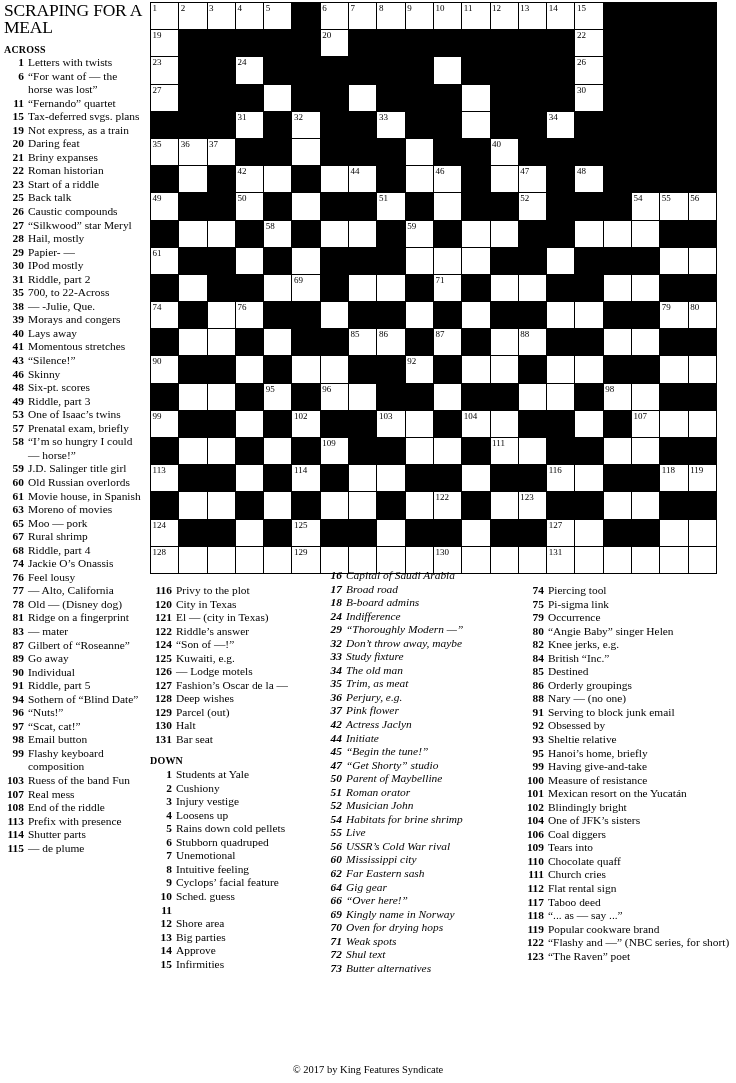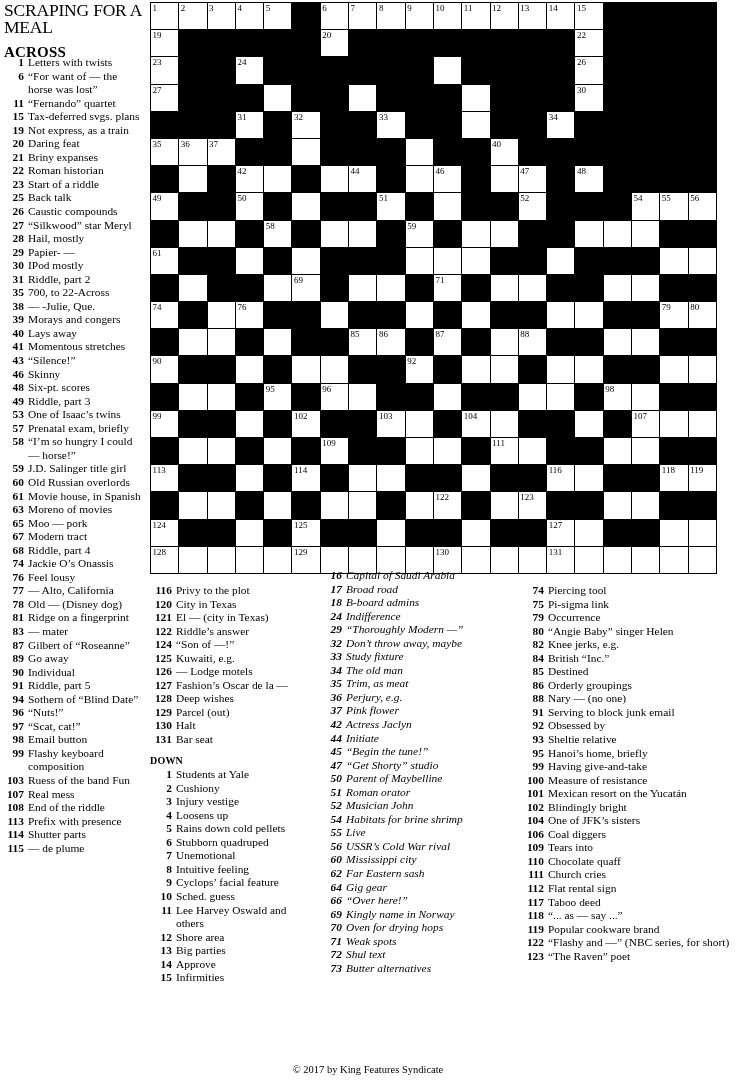--- a/index.html
+++ b/index.html
@@ -1,21 +1,21 @@
 <!DOCTYPE html>
 <html><head>
 <meta charset="utf-8">
 <style>
   html,body{margin:0;padding:0;background:#ffffff;}
   body{width:736px;height:1083px;font-family:"Liberation Serif",serif;color:#000;position:relative;overflow:hidden;}
   .page{position:relative;width:736px;height:1083px;}
 
   
   .title{position:absolute;left:4px;top:2px;width:140px;font-family:"Liberation Serif",serif;font-weight:normal;font-size:17.5px;line-height:17px;letter-spacing:-0.2px;}
-  .across-head{position:absolute;left:4px;top:44px;font-weight:bold;font-size:15px;letter-spacing:0.2px;}
+  .across-head{position:absolute;left:4px;top:44px;font-weight:bold;font-size:10px;letter-spacing:0.2px;}
 
   
   .cluecol{position:absolute;font-size:11.4px;line-height:13.55px;}
   .clue{display:flex;margin-bottom:0px;}
   .clue .num{font-weight:bold;text-align:right;flex:0 0 auto;padding-right:4px;}
   .clue .txt{flex:1 1 auto;}
   .sechead{font-weight:bold;font-size:10px;margin:7px 0 1px 0;letter-spacing:0.2px;}
 
   #col1{left:4px;top:56px;width:140px;}
   #col1 .num{width:20px;}
@@ -800,21 +800,21 @@
       <div class="clue">
         <span class="num">63</span>
         <span class="txt">Moreno of movies</span>
       </div>
       <div class="clue">
         <span class="num">65</span>
         <span class="txt">Moo — pork</span>
       </div>
       <div class="clue">
         <span class="num">67</span>
-        <span class="txt">Modern tract</span>
+        <span class="txt">Rural shrimp</span>
       </div>
       <div class="clue">
         <span class="num">68</span>
         <span class="txt">Riddle, part 4</span>
       </div>
       <div class="clue">
         <span class="num">74</span>
         <span class="txt">Jackie O’s Onassis</span>
       </div>
       <div class="clue">
@@ -983,21 +983,20 @@
       <div class="clue">
         <span class="num">9</span>
         <span class="txt">Cyclops’ facial feature</span>
       </div>
       <div class="clue">
         <span class="num">10</span>
         <span class="txt">Sched. guess</span>
       </div>
       <div class="clue">
         <span class="num">11</span>
-        <span class="txt">Lee Harvey Oswald and others</span>
       </div>
       <div class="clue">
         <span class="num">12</span>
         <span class="txt">Shore area</span>
       </div>
       <div class="clue">
         <span class="num">13</span>
         <span class="txt">Big parties</span>
       </div>
       <div class="clue">

